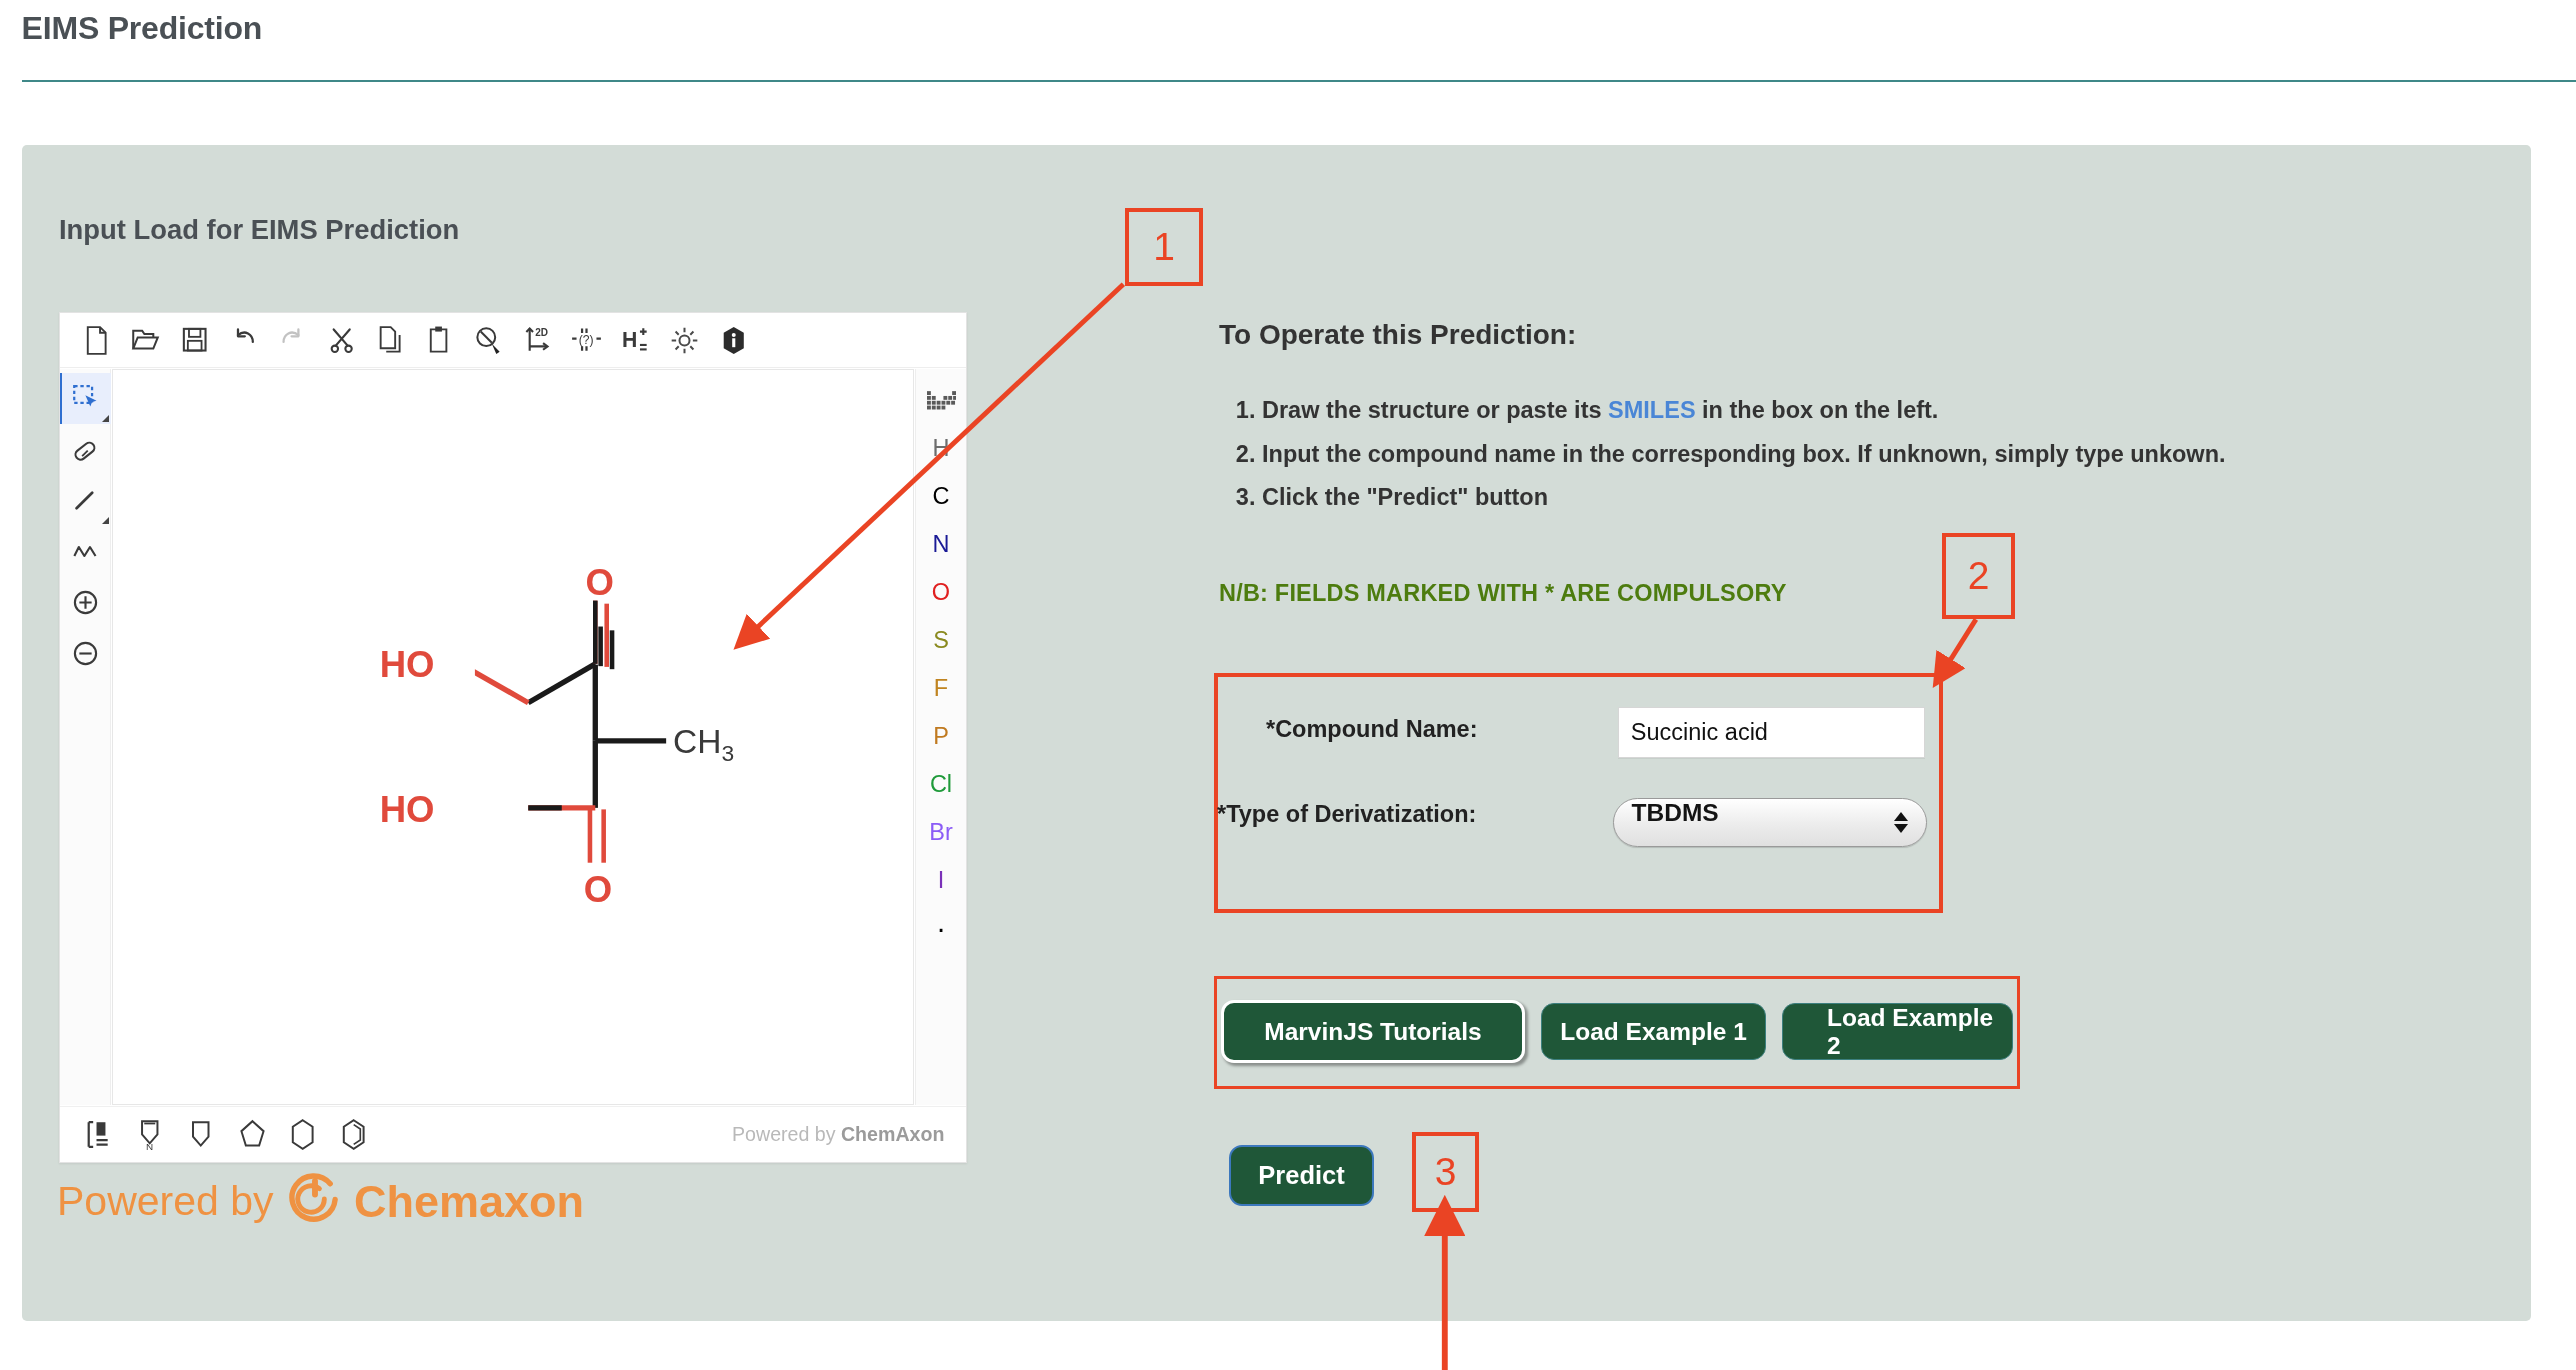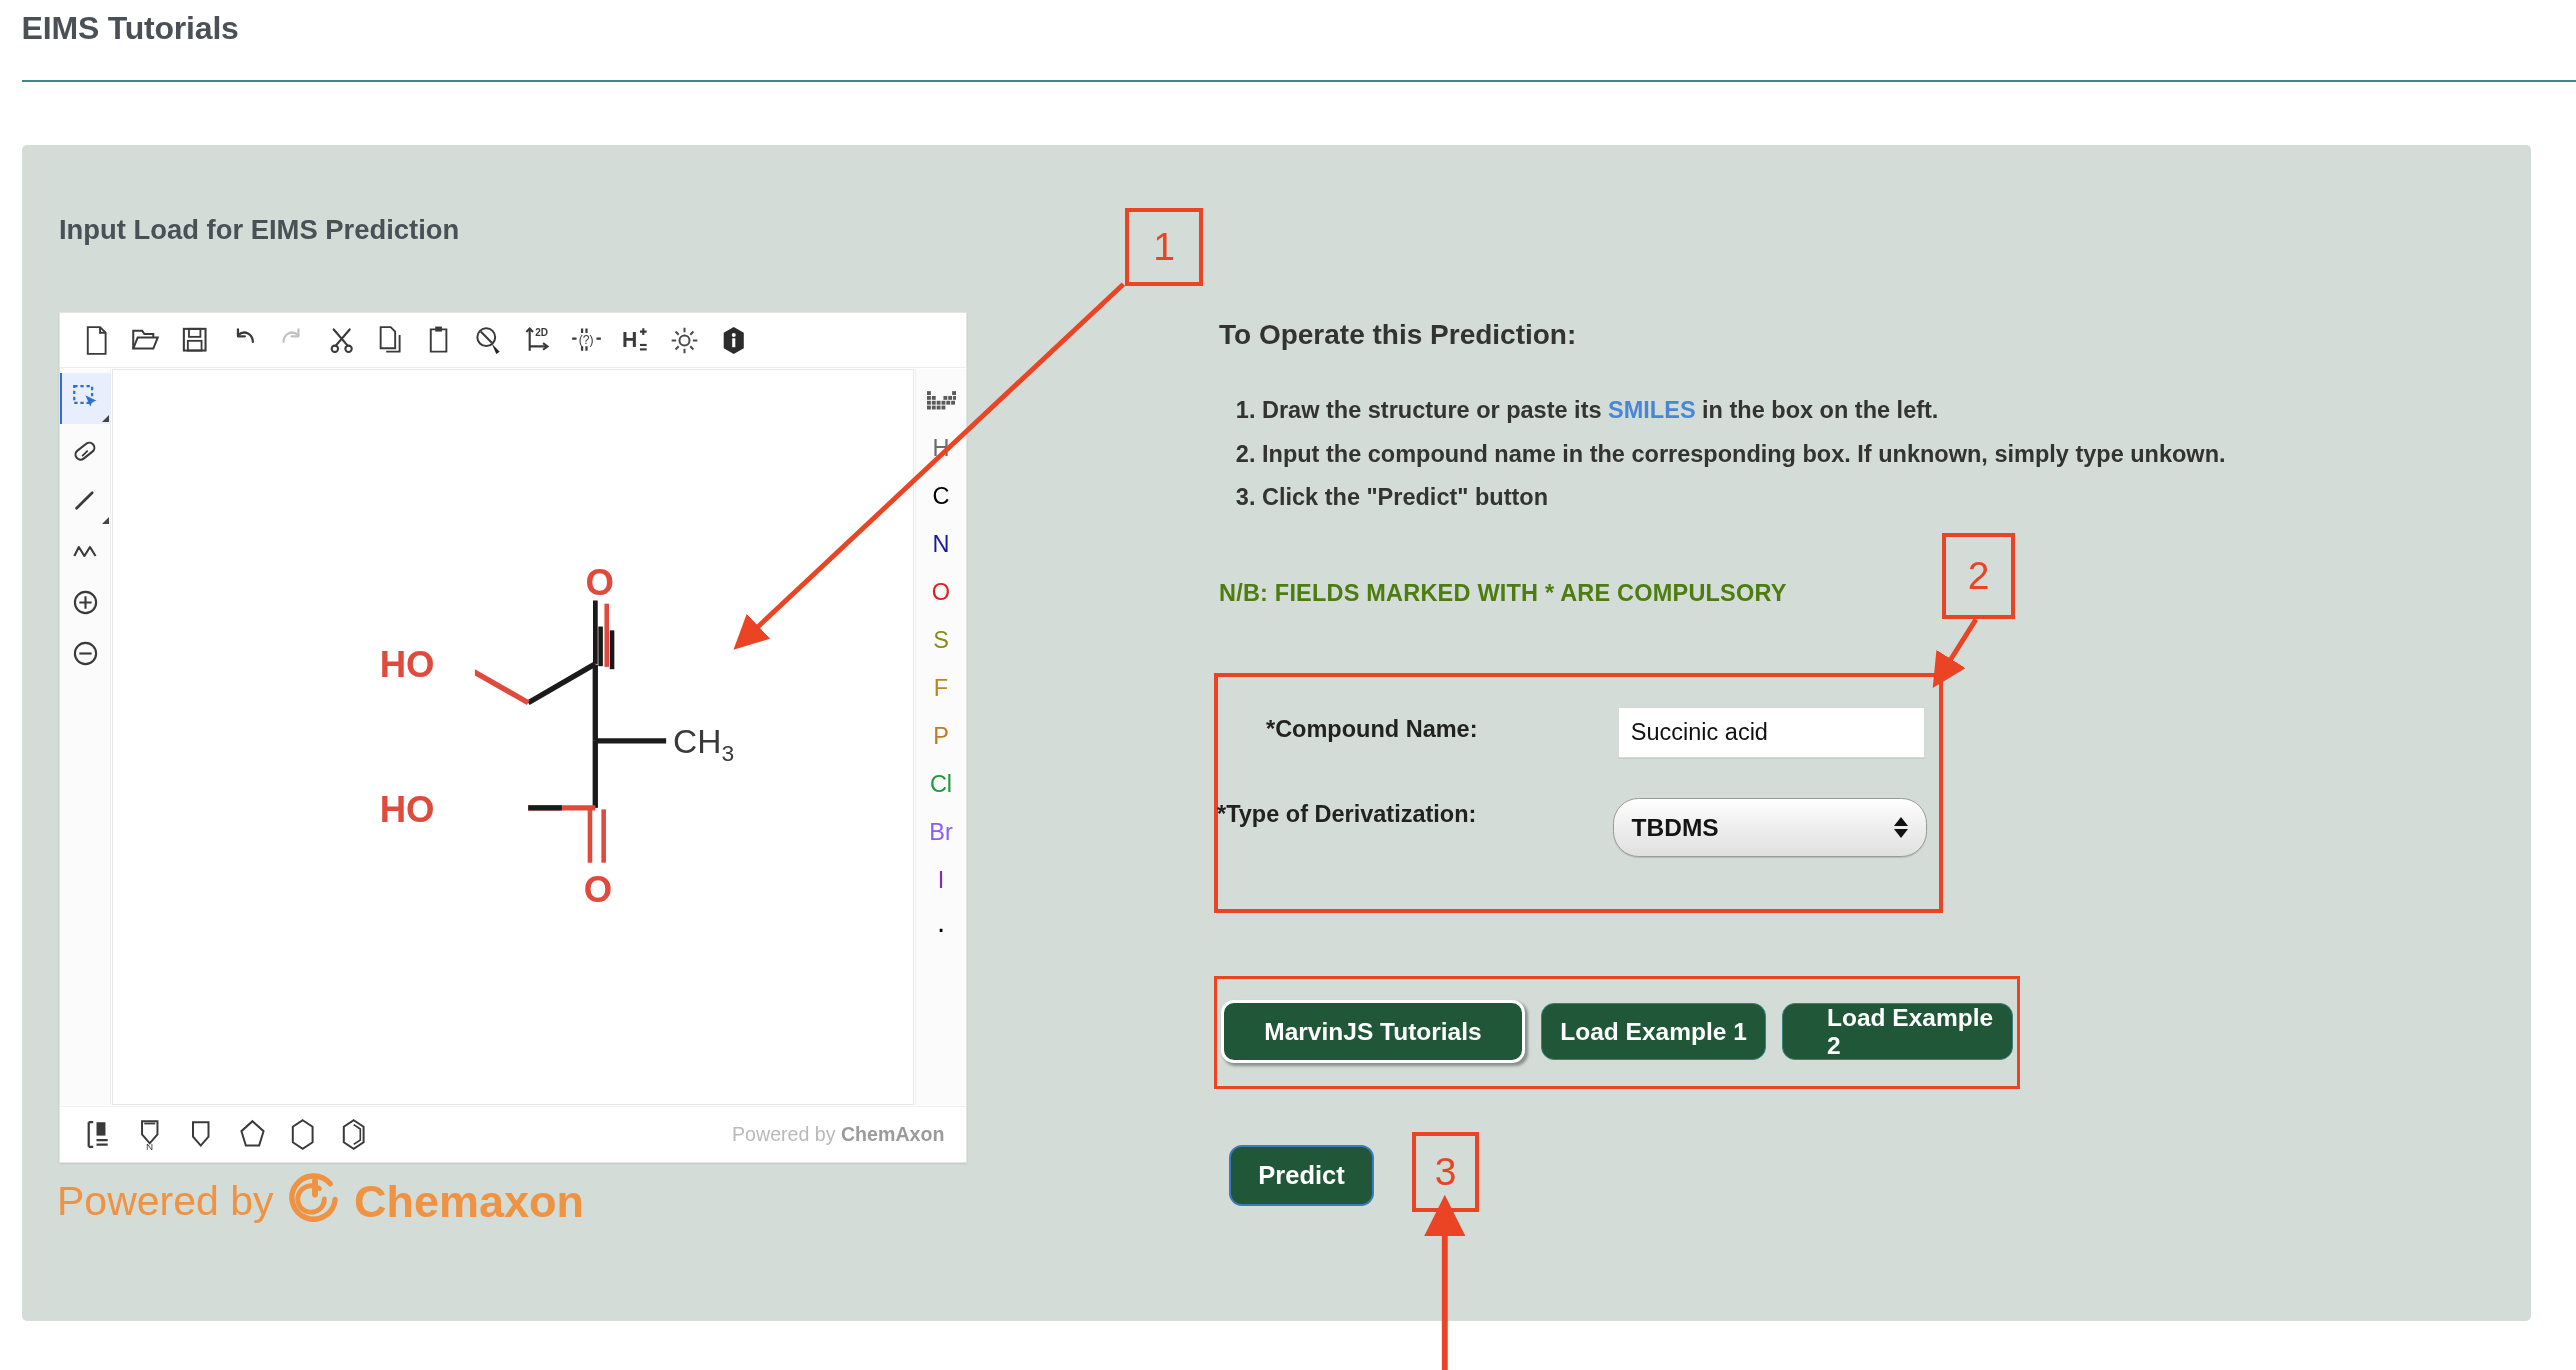--- a/index.html
+++ b/index.html
@@ -114,25 +114,25 @@
   .lbl-deriv { left: 1217px; top: 799px; width: 372px; }
 
   .text-input {
     position: absolute; left: 1618px; top: 707px; width: 307px; height: 51px;
     background: #ffffff; border: 1px solid #d6d6d6; box-sizing: border-box;
     font-size: 23.5px; color: #111; padding: 0 11.8px;
     font-family: "Liberation Sans", sans-serif;
     box-shadow: 0 1px 0 rgba(0,0,0,0.06);
   }
   .select-wrap {
-    position: absolute; left: 1613px; top: 798px; width: 314px; height: 59px;
+    position: absolute; left: 1613px; top: 798px; width: 314px; height: 49px;
     border: 1px solid #9a9a9a; border-radius: 25.5px; box-sizing: border-box;
     background: linear-gradient(#ffffff, #ececec 55%, #e0e0e0);
     box-shadow: inset 0 1px 0 #fff, 0 1px 1px rgba(0,0,0,0.15);
-    display: flex; align-items: center;
+    display: flex; 
   }
   .select-value { font-size: 24.5px; font-weight: 700; color: #141414; padding-left: 17.6px; }
   .select-arrows {
     position: absolute; right: 17.6px; top: 50%; transform: translateY(-50%);
     display: flex; flex-direction: column; align-items: center; gap: 3.9px;
   }
   .tri-up { width: 0; height: 0; border-left: 7.8px solid transparent; border-right: 7.8px solid transparent; border-bottom: 9.8px solid #111; }
   .tri-down { width: 0; height: 0; border-left: 7.8px solid transparent; border-right: 7.8px solid transparent; border-top: 9.8px solid #111; }
 
   
@@ -162,21 +162,21 @@
   .anno-1 { left: 1125px; top: 208px; width: 78px; height: 78px; }
   .anno-2 { left: 1942px; top: 533px; width: 73px; height: 86px; }
   .anno-3 { left: 1412px; top: 1132px; width: 67px; height: 80px; }
   .anno-svg { position: absolute; left: 0; top: 0; width: 2576px; height: 1370px; pointer-events: none; }
 </style>
 </head>
 <body>
 
 <div id="root">
 
-  <div class="page-title">EIMS Tutorials</div>
+  <div class="page-title">EIMS Prediction</div>
   <div class="title-rule"></div>
 
   <div class="panel"></div>
   <div class="panel-title">Input Load for EIMS Prediction</div>
 
   <div class="sketcher">
 
     <div class="sk-toolbar">
       <div class="tb-btn">
         <svg width="27.4" height="29" viewBox="0 0 24 26">

